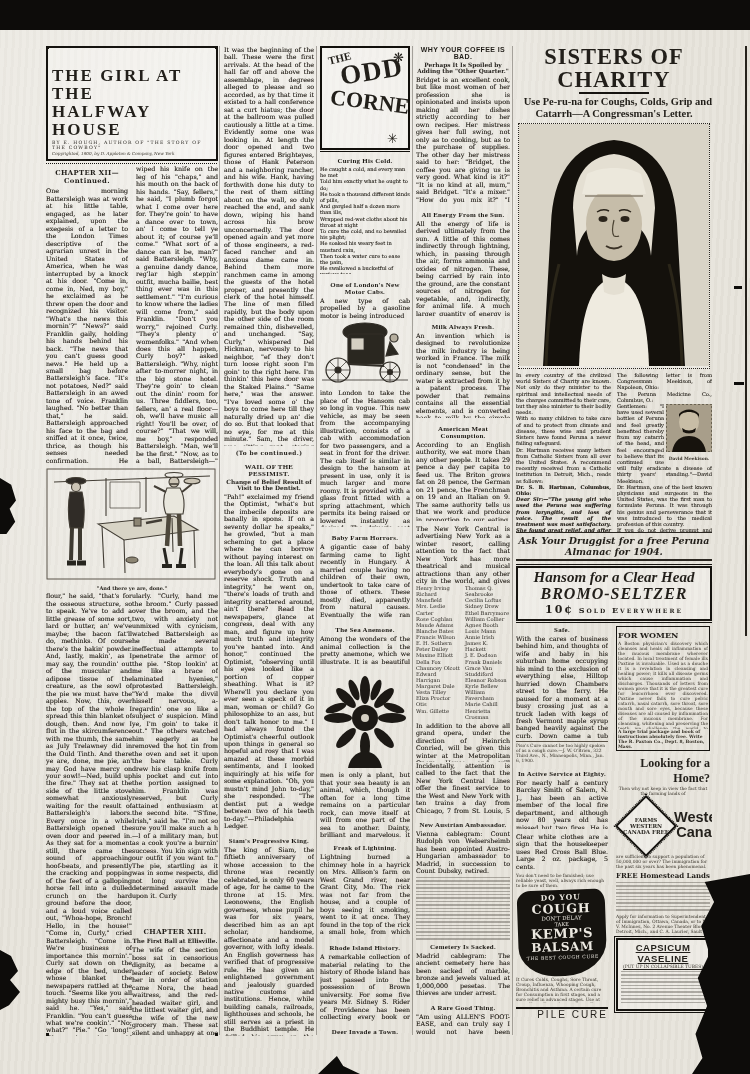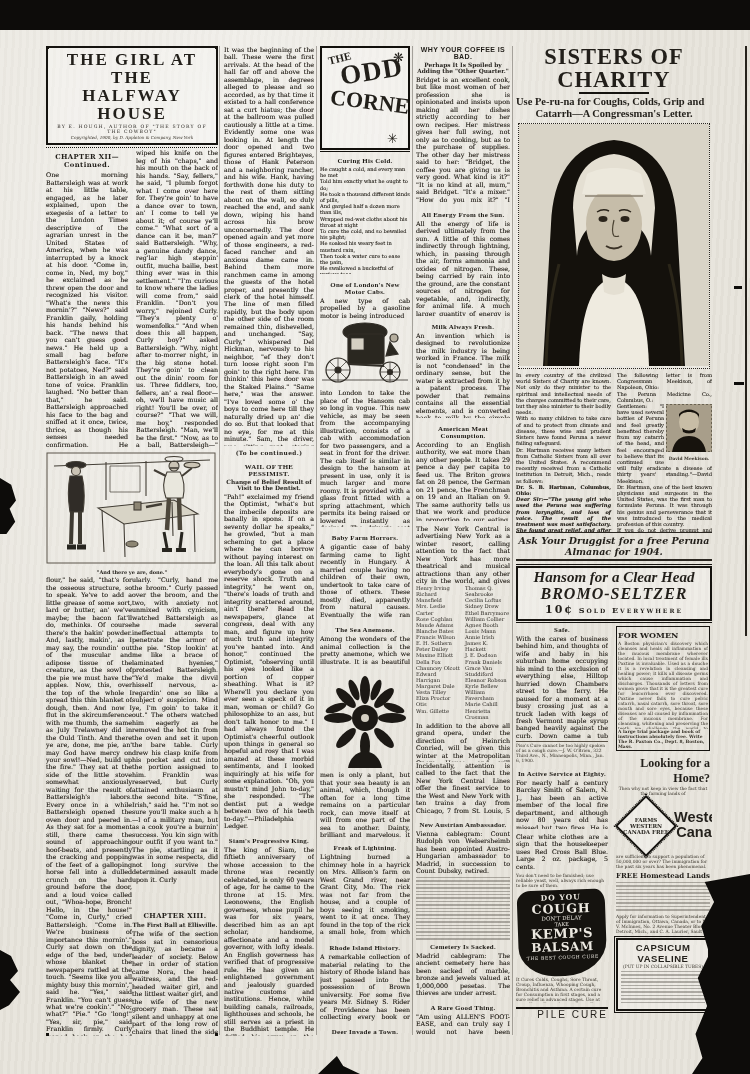--- a/index.html
+++ b/index.html
@@ -16,41 +16,41 @@
       text-shadow:0 0 .4px rgba(40,35,28,.55);word-spacing:.4px;}
   .bt5{font-size:5.1px;line-height:1.22;text-align:justify;color:#2b2721;text-shadow:0 0 .4px rgba(40,35,28,.5);}
   .hd{font-family:"Liberation Serif",serif;font-weight:bold;font-size:6.9px;text-align:center;
       letter-spacing:.3px;margin:7px 0 2px;color:#1c1914;}
   .subhd{font-weight:bold;font-size:5.8px;text-align:center;margin:1px 0 2px;}
   .pre{white-space:pre-line;}
   .ilg{background:repeating-linear-gradient(rgba(45,40,32,.42) 0 1.4px, rgba(0,0,0,0) 1.4px 3.4px);
        opacity:.8;margin:2px 0;}
   .vr{position:absolute;width:1px;background:rgba(50,44,36,.38);}
   
-  #masthead{border:2px solid #15130f;outline:1px dotted #15130f;outline-offset:2px;padding:3px 4px 3px;text-align:center;background:rgba(255,255,255,.25);}
+  #masthead{border:2px solid #15130f;outline:1px dotted #15130f;outline-offset:2px;padding:19px 4px 3px;background:rgba(255,255,255,.25);}
   #masthead .t{font-family:"Liberation Serif",serif;font-weight:bold;font-size:17px;line-height:1.05;letter-spacing:2px;}
   #masthead .s{font-weight:bold;font-size:7.5px;letter-spacing:3.5px;margin-top:3px;border-top:1px solid #15130f;border-bottom:1px solid #15130f;padding:1px 0;}
   #masthead .b{font-size:4.6px;letter-spacing:1.2px;margin-top:2px;}
   #masthead .c{font-size:4.2px;font-style:italic;margin-top:1px;color:#3a352c;}
   .corner{position:absolute;width:5px;height:5px;background:#15130f;}
   
   .chap{font-weight:bold;font-size:6.8px;text-align:center;letter-spacing:.4px;margin:4px 0 2px;}
   
   .sketch{filter:contrast(.95);}
   .cap{font-size:5px;text-align:center;font-weight:bold;margin-top:1px;}
   
   #oddbox{border:2px solid #110f0b;outline:1px solid #110f0b;outline-offset:1px;height:100px;position:relative;background:rgba(255,255,255,.3);overflow:hidden;}
   #oddbox .w1{position:absolute;left:6px;top:4px;font-weight:bold;font-size:11px;transform:rotate(-14deg);font-family:"Liberation Serif",serif;}
   #oddbox .w2{position:absolute;left:18px;top:8px;font-weight:bold;font-size:27px;transform:rotate(-9deg);font-family:"Liberation Serif",serif;letter-spacing:1px;}
   #oddbox .w3{position:absolute;left:8px;top:42px;font-weight:bold;font-size:22px;transform:rotate(7deg);font-family:"Liberation Serif",serif;letter-spacing:0px;}
   #oddbox .spl{position:absolute;font-size:13px;}
   
   #sisters-h{font-family:"Liberation Serif",serif;font-weight:bold;font-size:22.5px;text-align:center;letter-spacing:1px;line-height:1;}
   #sisters-u{width:70px;height:2px;background:#15130f;margin:1px auto 2px;}
-  #sisters-s{font-weight:bold;font-size:10.5px;text-align:left;line-height:1.15;font-family:"Liberation Serif",serif;}
+  #sisters-s{font-weight:bold;font-size:10.5px;text-align:right;line-height:1.15;font-family:"Liberation Serif",serif;}
   .dotbox{border:1px dotted #2b2721;background:rgba(255,255,255,.2);}
   #almanac{font-weight:bold;font-style:italic;font-size:9.5px;text-align:center;border-top:1px solid #2b2721;border-bottom:2px solid #2b2721;padding:2px 0;}
   
   #bromo{border:2px solid #15130f;outline:1px solid #15130f;outline-offset:1px;text-align:center;padding:2px 0 3px;background:rgba(255,255,255,.3);}
   #bromo .l1{font-family:"Liberation Serif",serif;font-weight:bold;font-style:italic;font-size:15px;line-height:1;}
   #bromo .l2{font-family:"Liberation Serif",serif;font-weight:bold;font-style:italic;font-size:16px;letter-spacing:1px;line-height:1.1;}
   #bromo .l3{font-weight:bold;font-size:8px;letter-spacing:2px;font-variant:small-caps;}
   
   #paxhead{background:#15130f;color:#e8e5dd;height:56px;position:relative;padding:4px 6px;}
   #paxhead .p1{font-weight:bold;font-style:italic;font-size:14px;font-family:"Liberation Serif",serif;}
@@ -428,21 +428,21 @@
             <div style="flex:1;">
               <div class="wcbig">Western</div>
               <div class="wcbig">Canada</div>
             </div>
           </div>
           <div class="nm">are sufficient to support a population of 50,000,000 or over? The immigration for the past six years has been phenomenal.</div>
           <div class="fhl">FREE Homestead Lands</div>
           <div class="ilg" style="height:30px;"></div>
           <div class="nm" style="height:20px;overflow:hidden;">Apply for information to Superintendent of Immigration, Ottawa, Canada, or to M. V. McInnes, No. 2 Avenue Theater Block, Detroit, Mich., and C. A. Laurier, Sault Ste. Marie, Mich.</div>
         </div>
-        <div class="box2" style="margin-top:4px;">
+        <div class="box2" style="margin-top:4px;text-decoration:underline;">
           <div class="capv">CAPSICUM VASELINE</div>
           <div class="nm" style="text-align:center;">(PUT UP IN COLLAPSIBLE TUBES)</div>
           <div class="ilg" style="height:34px;"></div>
 
         </div>
 
       </div>
     </div>
   </div>
 

